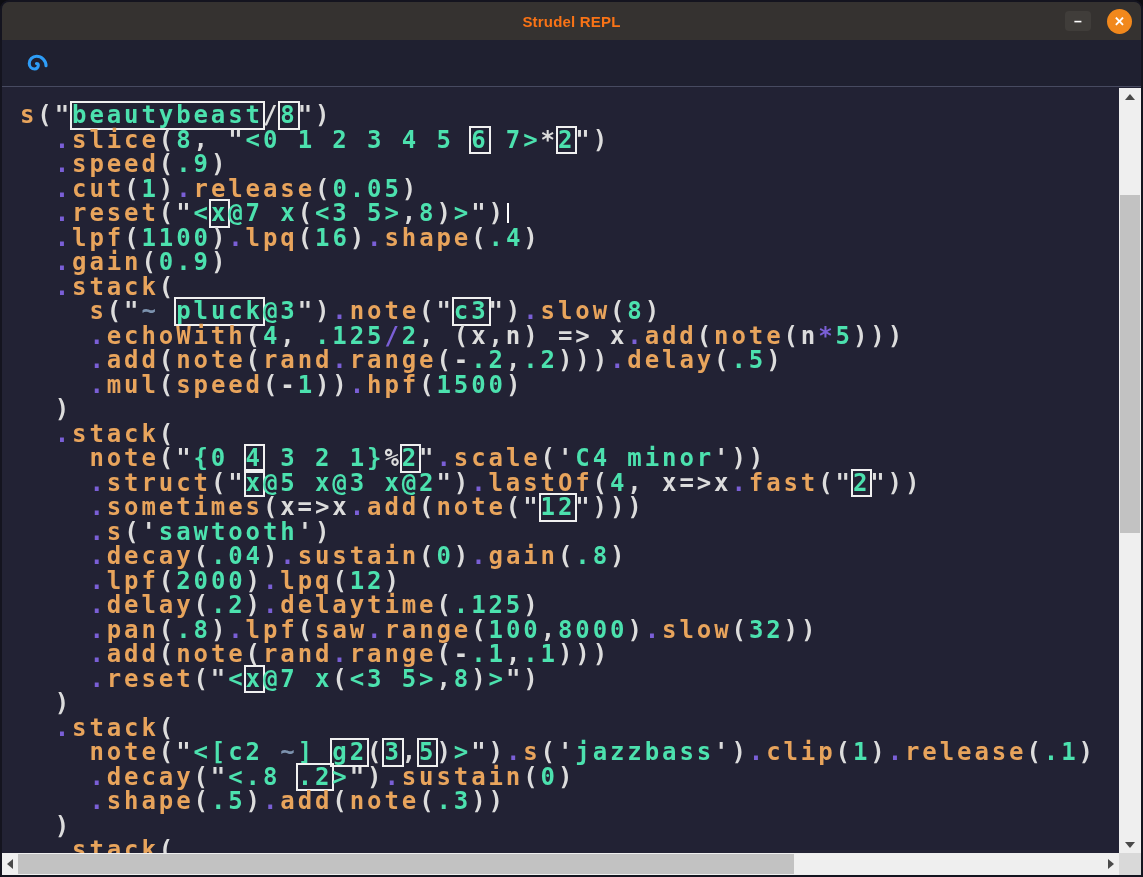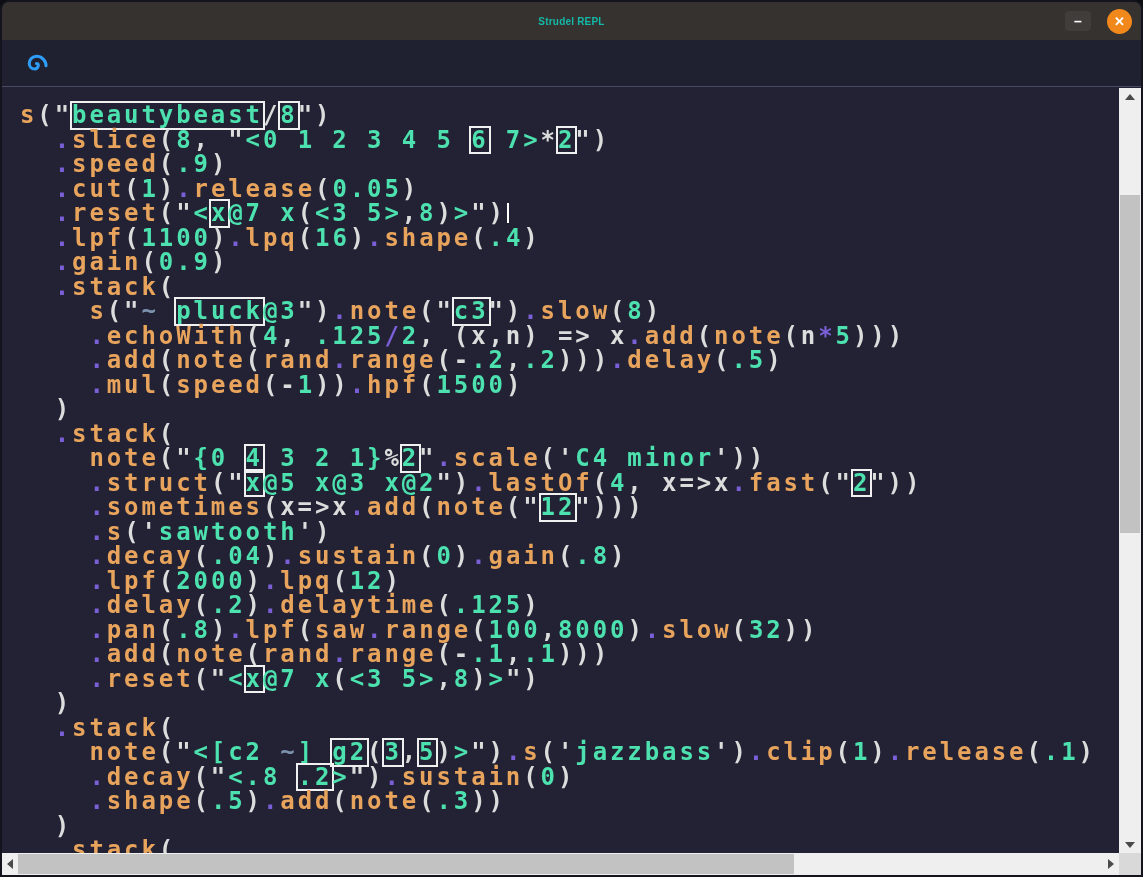--- a/index.html
+++ b/index.html
@@ -2,21 +2,21 @@
 <html style="--c-fn: #e8a45c; --c-str: #4ce1ae; --c-op: #7a5fd6; --c-pun: #dcdcdc; --c-rest: #7c92ae; --c-box: #f0f0f0; --c-cursor: #ffffff; --c-titlebar_bg: #353230; --c-toolbar_bg: #1f2030; --c-editor_bg: #222234; --c-close_button_bg: #f1881c; --c-logo_blue: #2e9df7; --c-scroll_track: #efefef; --c-scroll_thumb: #c2c2c2;"><head>
 <meta charset="utf-8">
 <style>
   html,body{margin:0;padding:0;background:#0d0d12;font-family:"Liberation Sans",sans-serif;}
   .window{position:relative;width:1143px;height:877px;box-sizing:border-box;
     background:var(--c-editor_bg,#222234);border:2px solid #14141f;
     border-radius:9px 9px 2px 2px;overflow:hidden;}
   
   .titlebar{position:absolute;left:0;top:0;right:0;height:38px;
     background:var(--c-titlebar_bg,#353230);display:flex;align-items:center;justify-content:center;}
-  .title{color:#14b8a6;font-weight:bold;font-size:10px;letter-spacing:.2px;}
+  .title{color:#f97316;font-weight:bold;font-size:15px;letter-spacing:.2px;}
   .btn-min{position:absolute;right:50px;top:9px;width:26px;height:20px;background:#403d3a;
     border-radius:4px;color:#fff;font-weight:bold;font-size:14px;
     display:flex;align-items:center;justify-content:center;cursor:default;}
   .btn-close{position:absolute;right:9px;top:7px;width:25px;height:25px;border-radius:50%;
     background:var(--c-close_button_bg,#f1881c);color:#fff;font-weight:bold;font-size:13px;
     display:flex;align-items:center;justify-content:center;cursor:default;}
   
   .toolbar{position:absolute;left:0;top:38px;right:0;height:47px;
     background:var(--c-toolbar_bg,#1f2030);border-bottom:1px solid #474a60;box-sizing:border-box;}
   .logo{position:absolute;left:20px;top:9px;width:29px;height:29px;}

